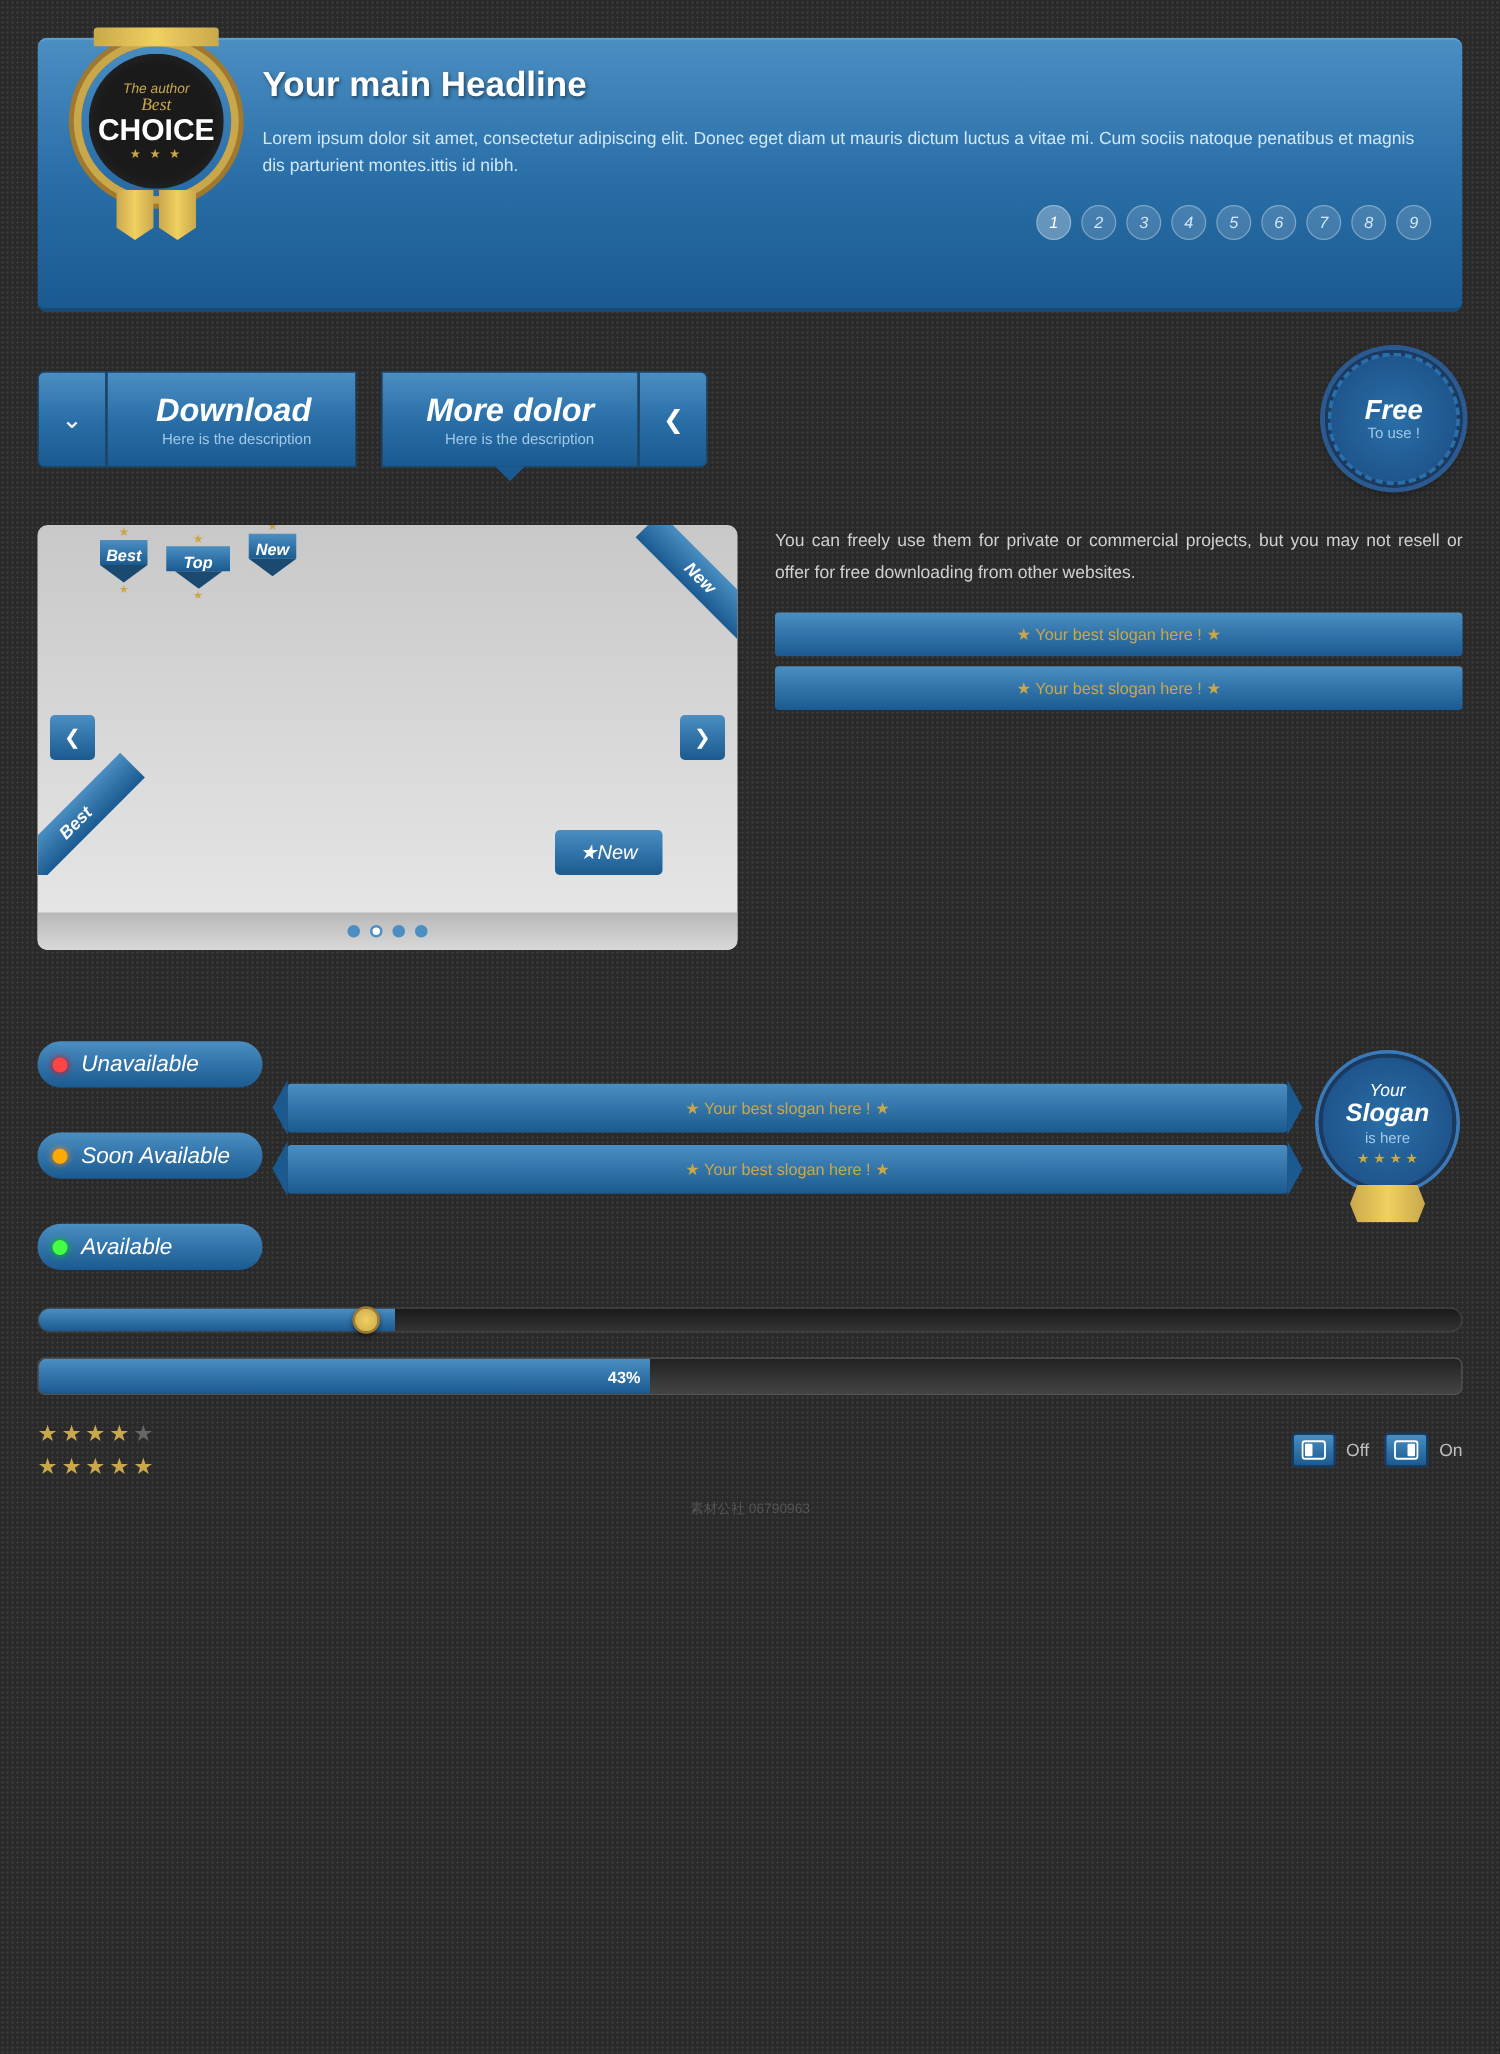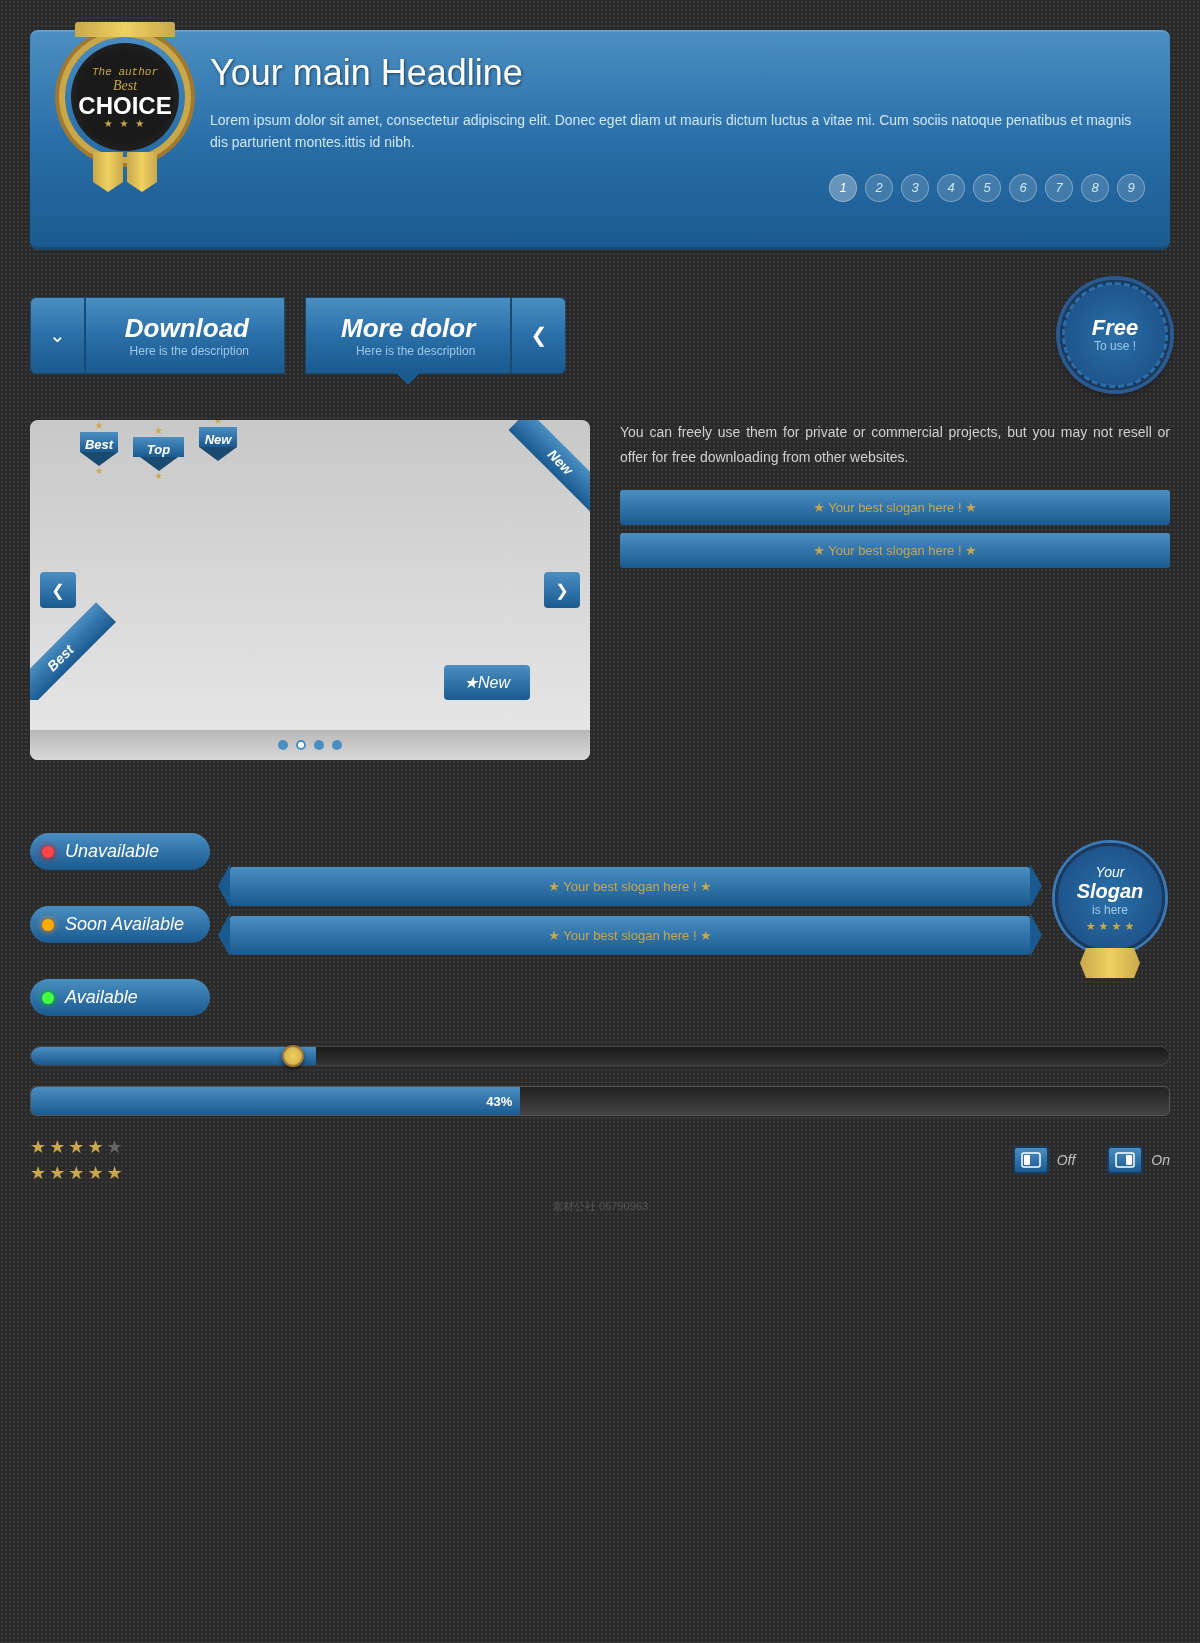--- a/index.html
+++ b/index.html
@@ -55,21 +55,21 @@
       flex-direction: column;
       align-items: center;
       justify-content: center;
       box-shadow: 0 0 0 6px #c9a84c, 0 0 0 10px #a07830;
       z-index: 1;
     }
     .badge-author {
       font-size: 11px;
       color: #c9a84c;
       font-style: italic;
-      font-family: Liberation Mono, monospace;
+      font-family: Liberation Sans, sans-serif;
     }
     .badge-best {
       font-size: 14px;
       color: #c9a84c;
       font-style: italic;
       font-family: Georgia, serif;
     }
     .badge-choice {
       font-size: 24px;
       color: white;
@@ -87,23 +87,23 @@
       margin-top: -5px;
       z-index: 2;
     }
     .ribbon-piece {
       width: 30px;
       height: 40px;
       background: linear-gradient(90deg, #c9a84c, #f0d060, #c9a84c);
       clip-path: polygon(0 0, 100% 0, 100% 75%, 50% 100%, 0 75%);
     }
     .hero-title {
-      font-size: 36px;
-      color: white;
-      font-weight: normal;
+      font-size: 28px;
+      color: white;
+      font-weight: bold;
       margin-bottom: 15px;
       text-shadow: 1px 1px 3px rgba(0,0,0,0.5);
     }
     .hero-desc {
       font-size: 14px;
       color: #d0e8f8;
       line-height: 1.6;
       margin-bottom: 20px;
     }
     .pagination {
@@ -527,23 +527,22 @@
     .star-full {
       color: #c9a84c;
       font-size: 18px;
     }
     .star-empty {
       color: #666;
       font-size: 18px;
     }
     .toggle-section {
       display: flex;
-      gap: 32px;
-      align-items: center;
-      font-style: italic;
+      gap: 12px;
+      align-items: center;
     }
     .toggle-item {
       display: flex;
       align-items: center;
       gap: 8px;
     }
     .toggle-icon {
       width: 36px;
       height: 28px;
       border-radius: 4px;

